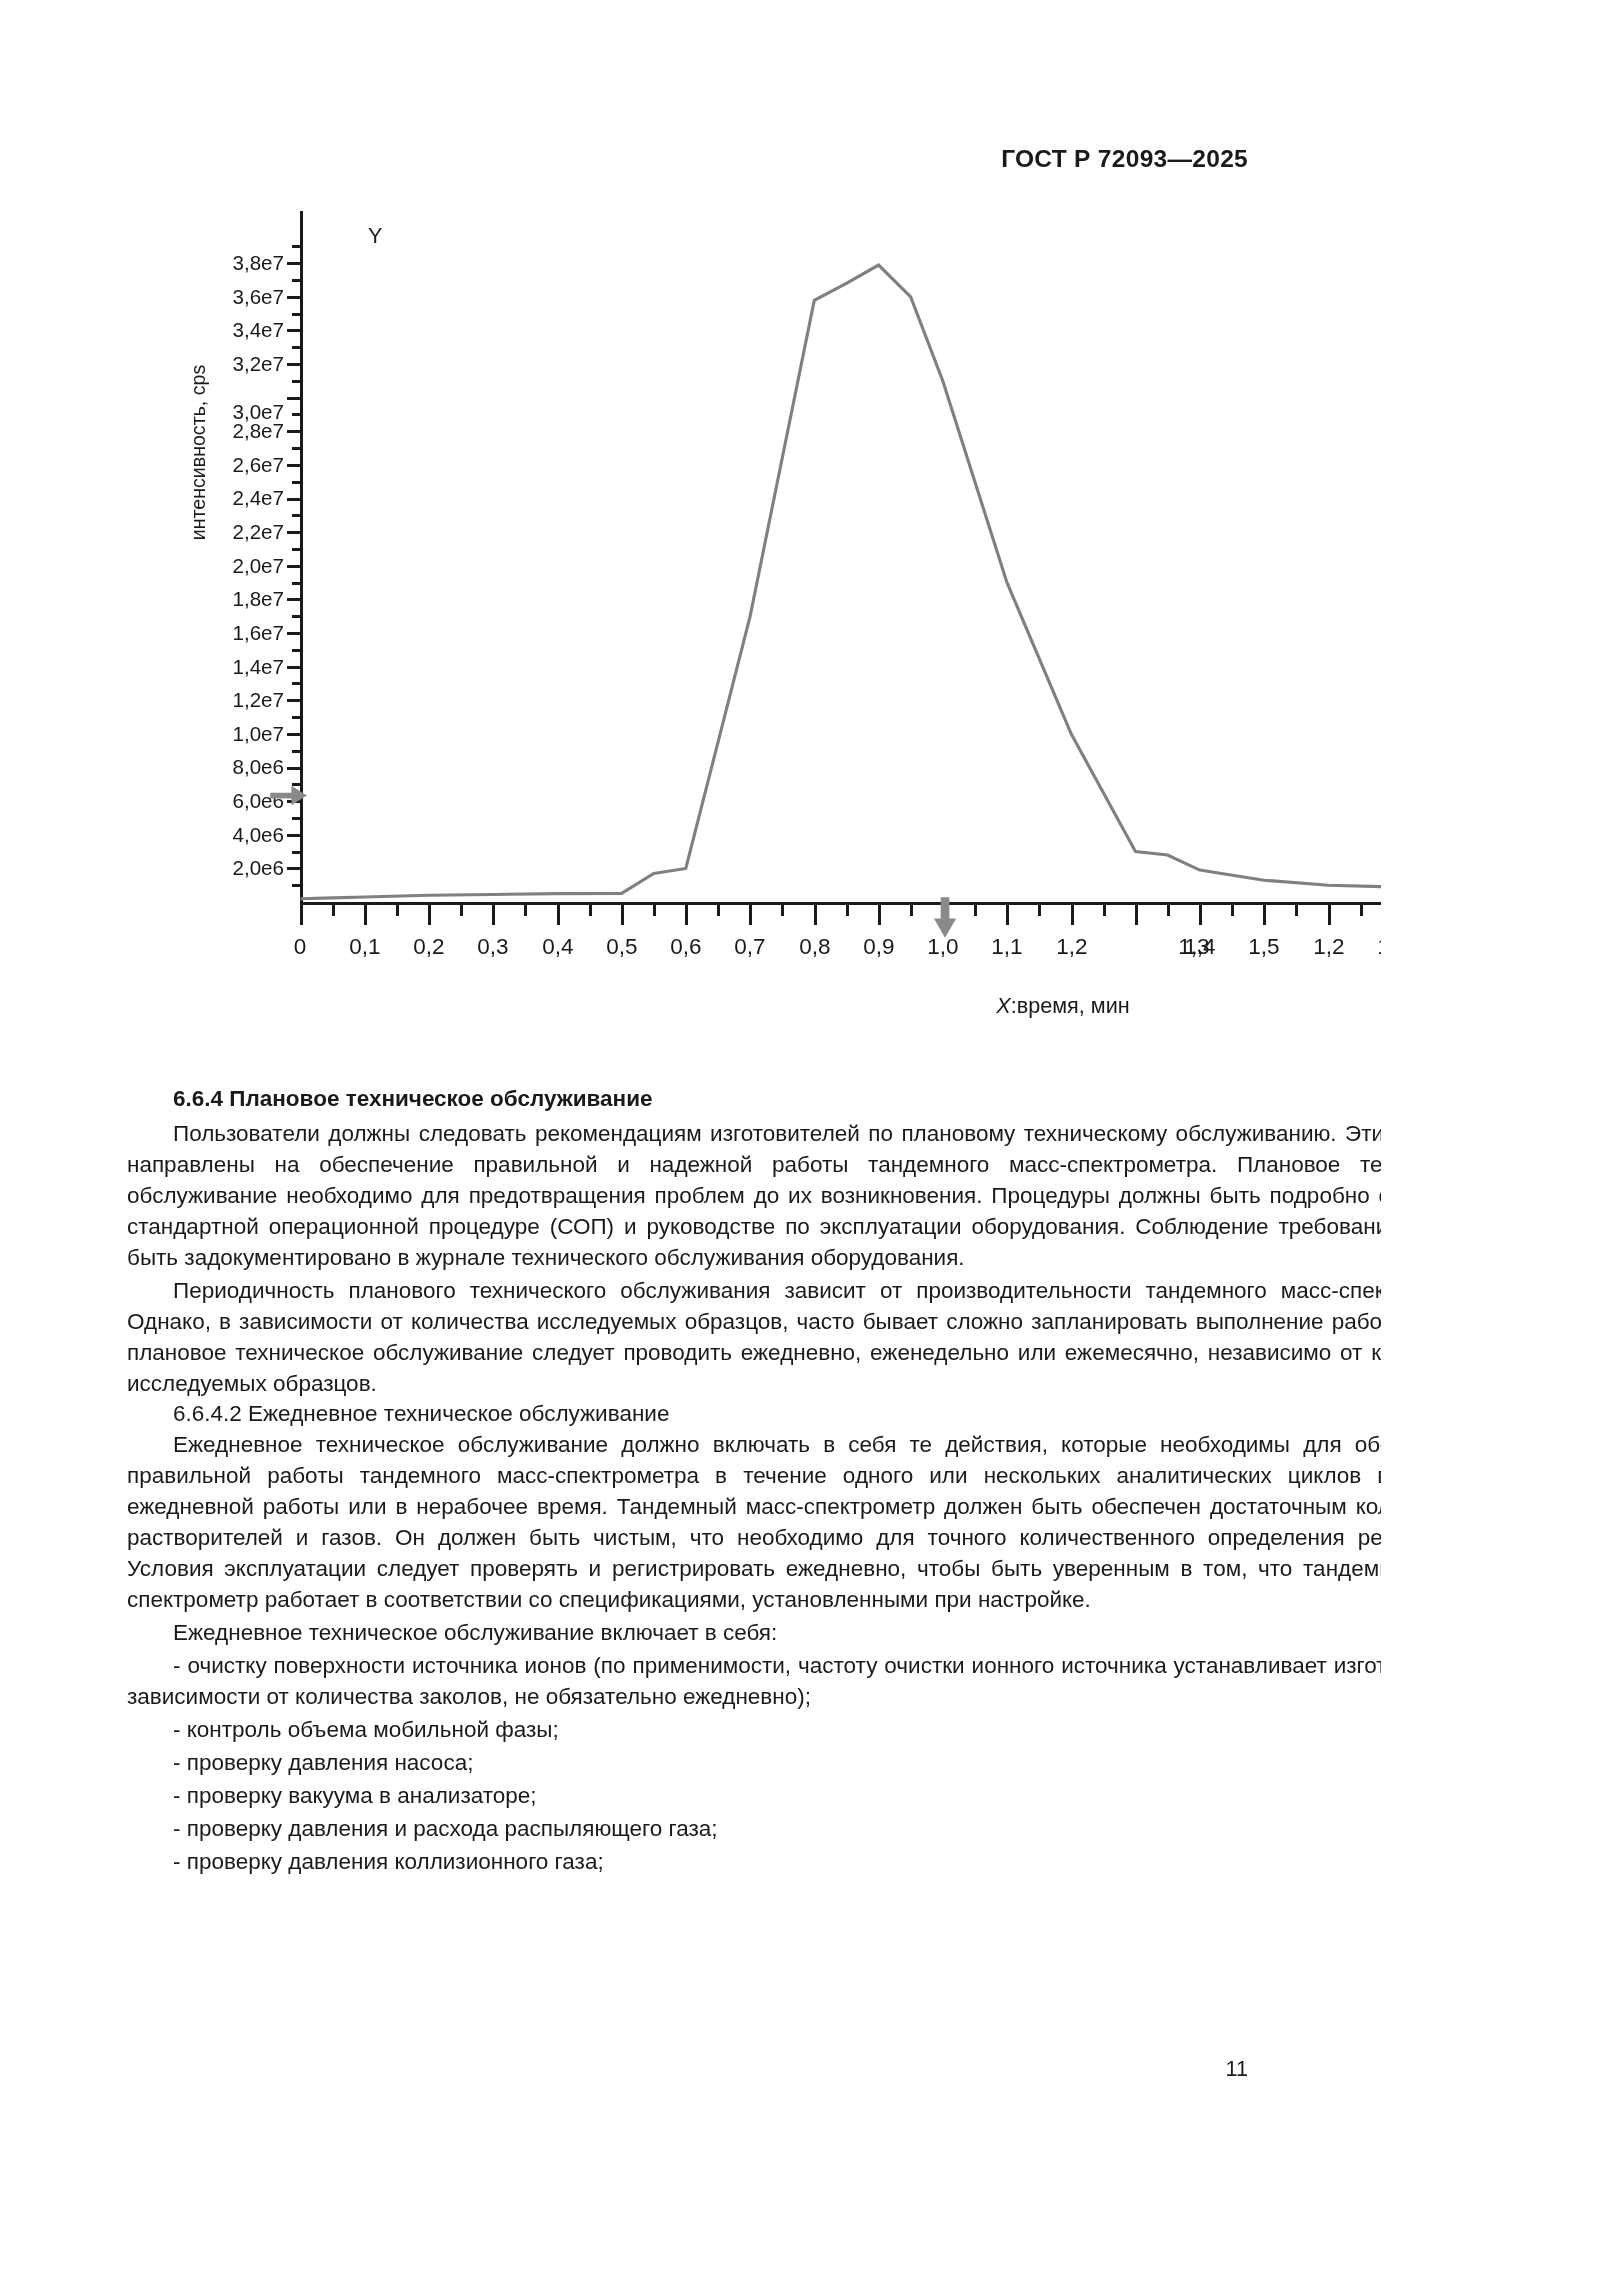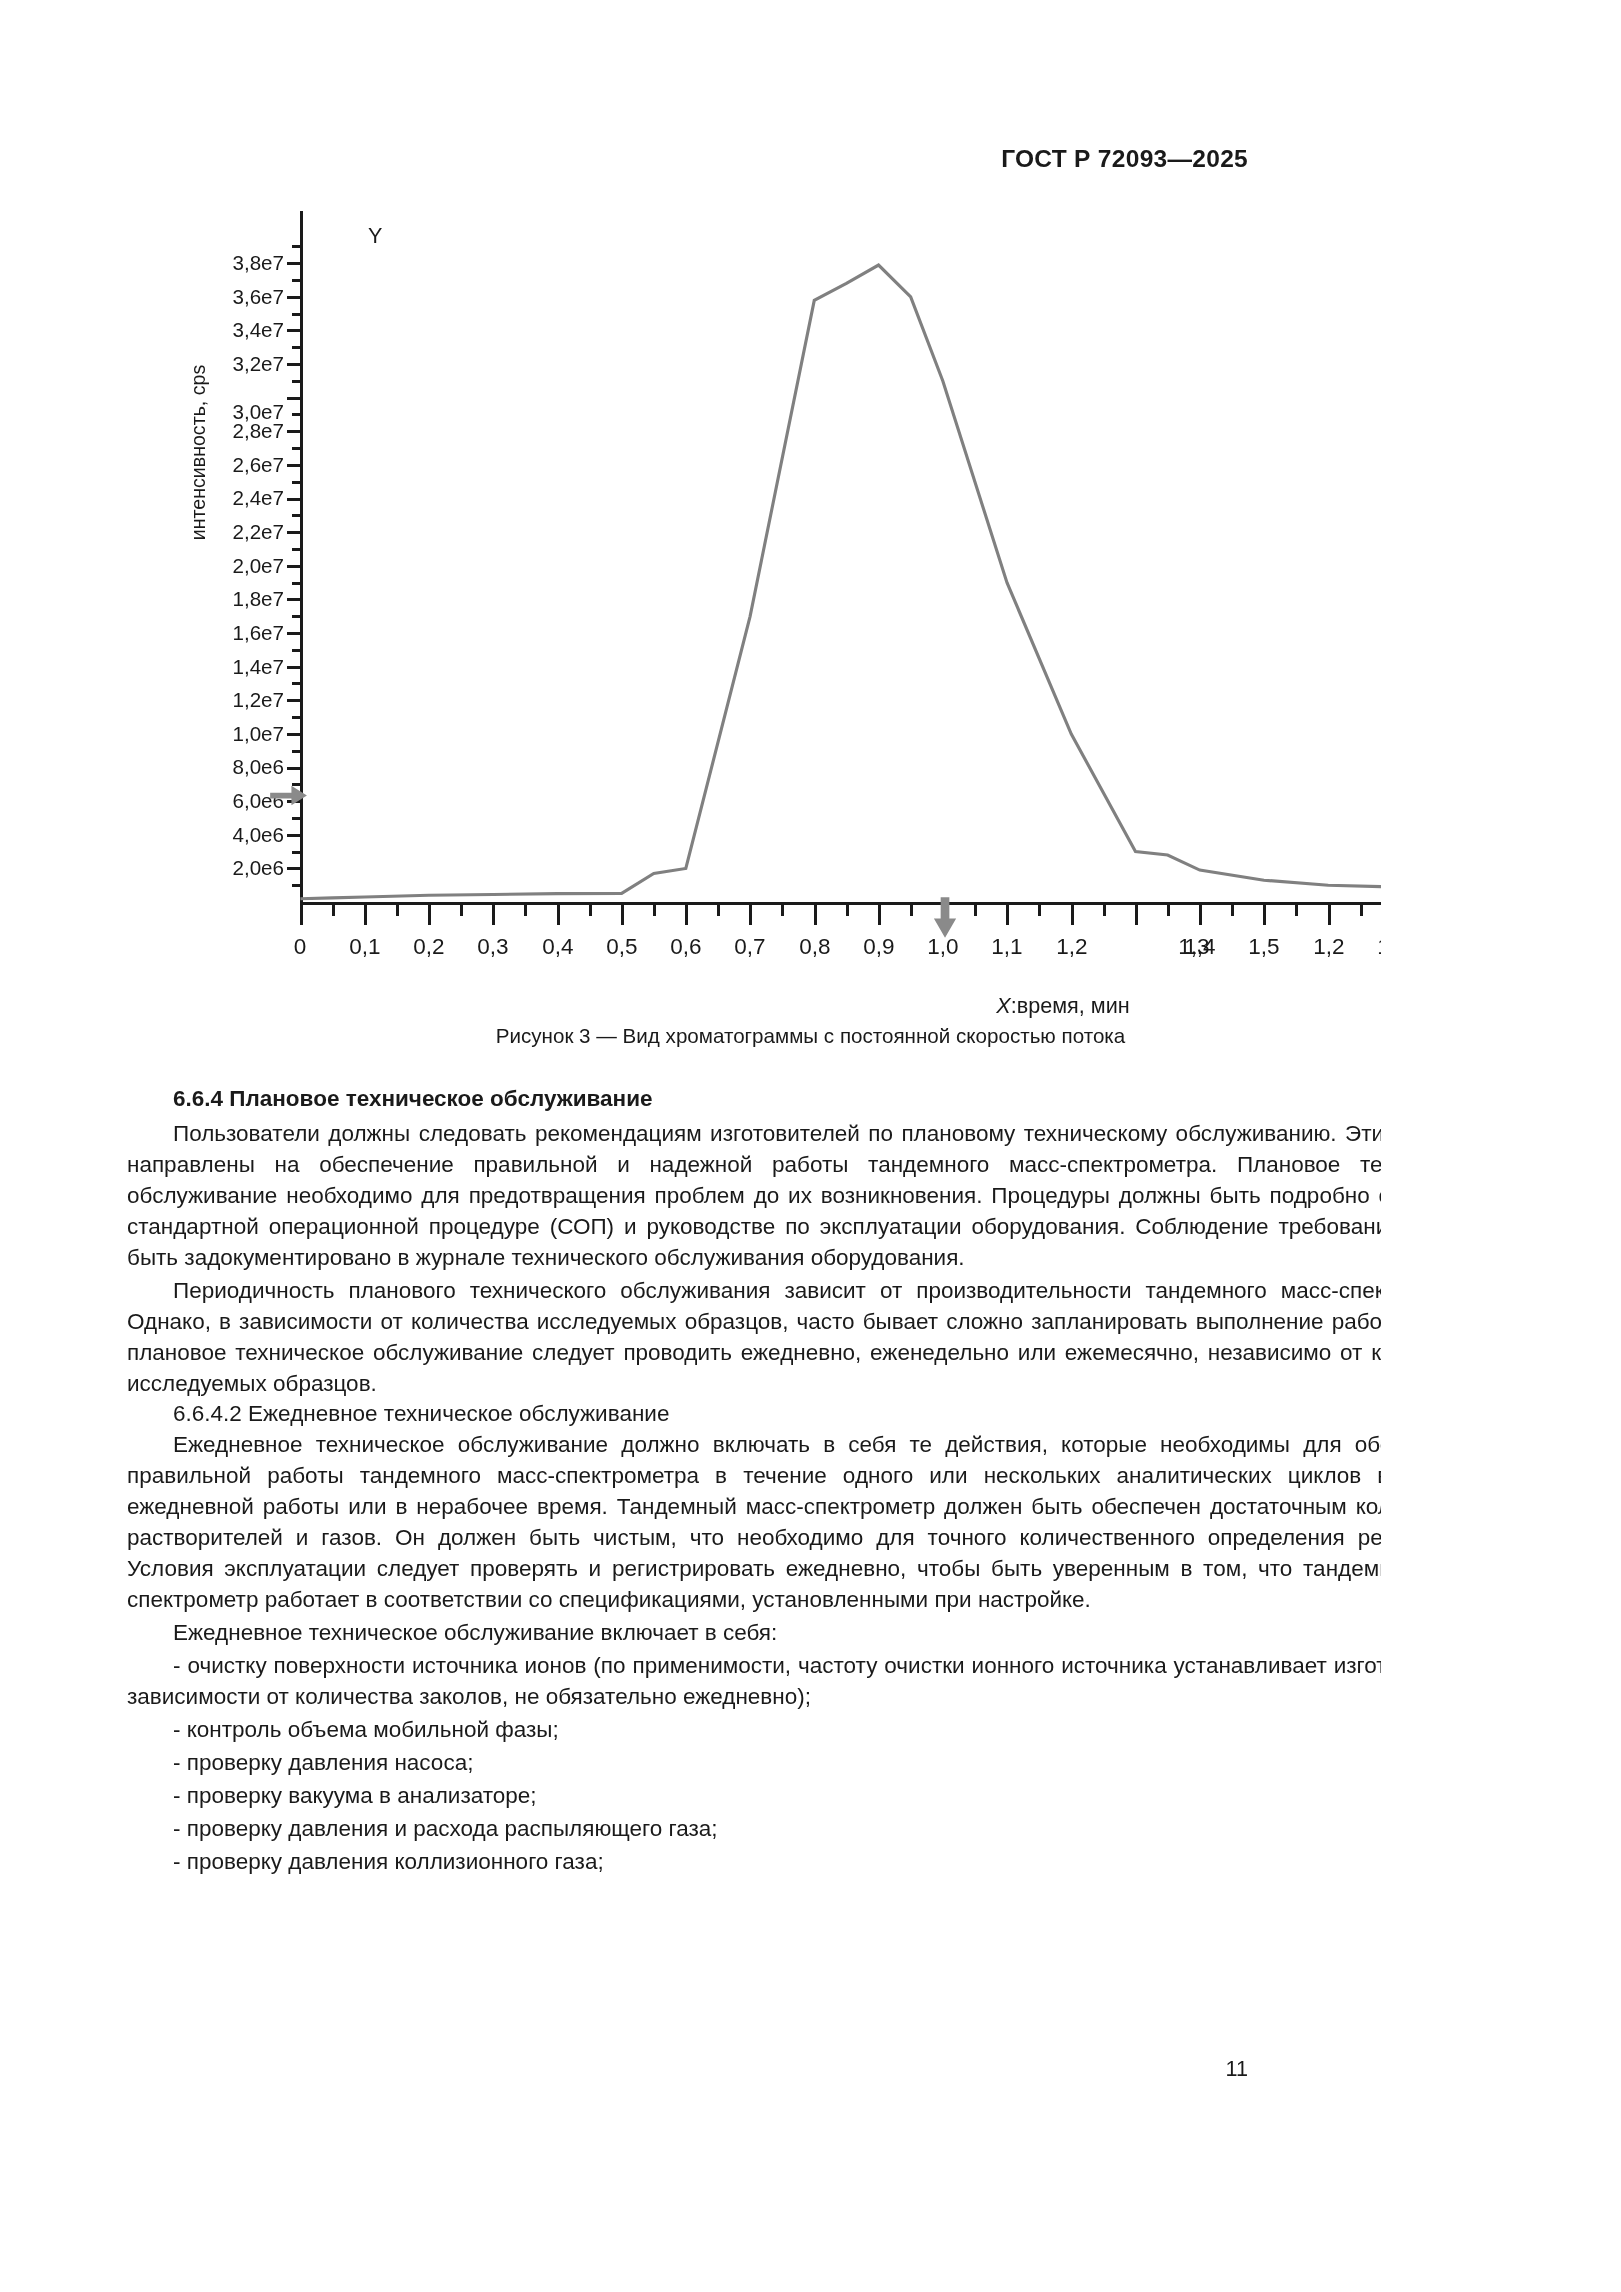--- a/index.html
+++ b/index.html
@@ -353,21 +353,20 @@
           <div style="left: 1137px;">1,5</div>
           <div style="left: 1202px;">1,2</div>
           <div style="left: 1266px;">1,7</div>
           <div style="left: 1330px;">1,8</div>
         </div>
 
       <div class="x-axis-name"><i>X</i><span>:время, мин</span></div>
     </div>
   </div>
 
-  <div class="caption">Рисунок 3 — Вид хроматограммы с постоянной скоростью потока</div>
 
   <div class="content">
     <h3 class="sec">6.6.4 Плановое техническое обслуживание</h3>
     <p class="para">Пользователи должны следовать рекомендациям изготовителей по плановому техническому обслуживанию. Эти действия направлены на обеспечение правильной и надежной работы тандемного масс-спектрометра. Плановое техническое обслуживание необходимо для предотвращения проблем до их возникновения. Процедуры должны быть подробно описаны в стандартной операционной процедуре (СОП) и руководстве по эксплуатации оборудования. Соблюдение требований должно быть задокументировано в журнале технического обслуживания оборудования.</p>
     <p class="para">Периодичность планового технического обслуживания зависит от производительности тандемного масс-спектрометра. Однако, в зависимости от количества исследуемых образцов, часто бывает сложно запланировать выполнение работ, поэтому плановое техническое обслуживание следует проводить ежедневно, еженедельно или ежемесячно, независимо от количества исследуемых образцов.</p>
     <p class="sub">6.6.4.2 Ежедневное техническое обслуживание</p>
     <p class="para">Ежедневное техническое обслуживание должно включать в себя те действия, которые необходимы для обеспечения правильной работы тандемного масс-спектрометра в течение одного или нескольких аналитических циклов в течение ежедневной работы или в нерабочее время. Тандемный масс-спектрометр должен быть обеспечен достаточным количеством растворителей и газов. Он должен быть чистым, что необходимо для точного количественного определения результатов. Условия эксплуатации следует проверять и регистрировать ежедневно, чтобы быть уверенным в том, что тандемный масс-спектрометр работает в соответствии со спецификациями, установленными при настройке.</p>
     <p class="plain">Ежедневное техническое обслуживание включает в себя:</p>
     <div id="list-container">
         <p class="bullet-hang">- очистку поверхности источника ионов (по применимости, частоту очистки ионного источника устанавливает изготовитель в зависимости от количества заколов, не обязательно ежедневно);</p>

